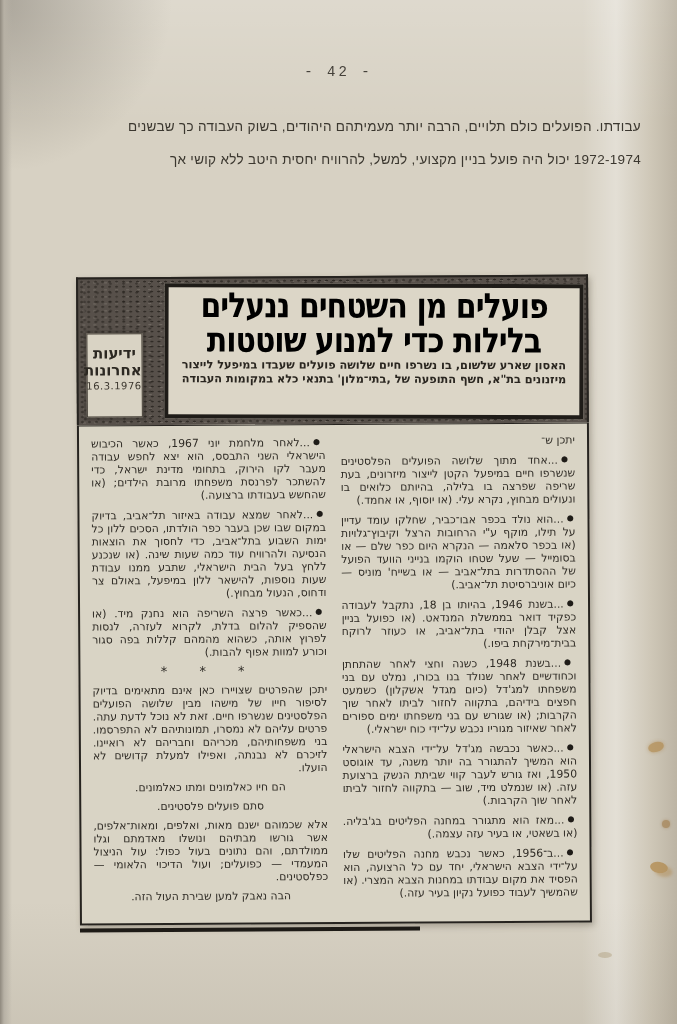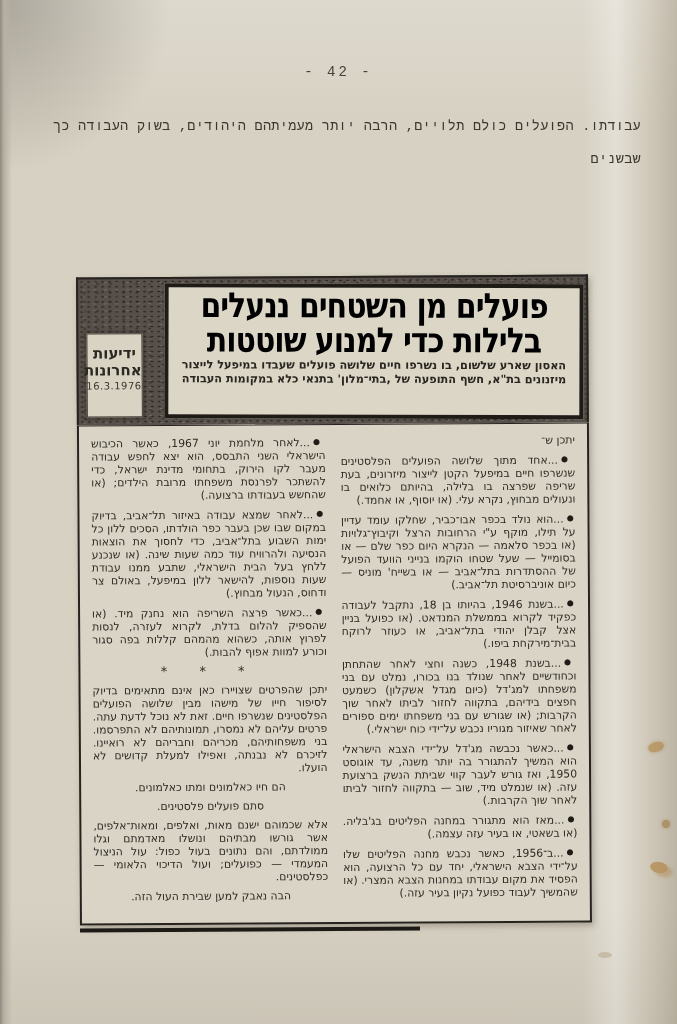--- a/index.html
+++ b/index.html
@@ -17,21 +17,21 @@
   }
   .page-number{
     position:absolute;top:64px;left:0;width:100%;
     text-align:center;
     font-family:Liberation Mono, monospace;
     font-size:14px;letter-spacing:3px;color:#45413a;
   }
   .intro{
     position:absolute;top:110px;right:36px;width:614px;
     direction:rtl;
-    font-family:Liberation Mono, monospace;
+    font-family:Liberation Sans, sans-serif;
     font-size:13.5px;line-height:33px;color:#3b372f;
     letter-spacing:.3px;
   }
   
   .clipping{
     position:absolute;left:78px;top:276px;width:512px;
     transform:rotate(-0.35deg);
     box-shadow:2px 3px 6px rgba(80,72,58,.35);
   }
   .clip-top{
@@ -93,20 +93,21 @@
   .stain-3{left:650px;top:862px;width:18px;height:11px;background:rgba(172,124,52,.6);box-shadow:5px 3px 3px rgba(172,124,52,.35);transform:rotate(10deg);}
   .stain-4{left:598px;top:952px;width:14px;height:6px;background:rgba(160,140,100,.35);}
 </style>
 </head>
 <body>
 
 <div class="page-number">- 42 -</div>
 
 <div class="intro">
   <div>עבודתו. הפועלים כולם תלויים, הרבה יותר מעמיתהם היהודים, בשוק העבודה כך שבשנים</div>
+  <div>1972-1974 יכול היה פועל בניין מקצועי, למשל, להרוויח יחסית היטב ללא קושי אך</div>
 </div>
 
 <div class="clipping">
 
   <div class="clip-top">
     <div class="headline-box">
       <div class="headline">
         <div>פועלים מן השטחים ננעלים</div>
         <div>בלילות כדי למנוע שוטטות</div>
       </div>
@@ -122,21 +123,21 @@
       </div>
       <div class="source-date">16.3.1976</div>
     </div>
   </div>
 
   <div class="clip-body">
     <div class="col">
       <p class="col-header">יתכן ש־</p>
       <p><span class="bul">●</span><span>...אחד מתוך שלושה הפועלים הפלסטינים שנשרפו חיים במיפעל הקטן לייצור מיזרונים, בעת שריפה שפרצה בו בלילה, בהיותם כלואים בו ונעולים מבחוץ, נקרא עלי. (או יוסוף, או אחמד.)</span></p>
       <p><span class="bul">●</span><span>...הוא נולד בכפר אבו־כביר, שחלקו עומד עדיין על תילו, מוקף ע"י הרחובות הרצל וקיבוץ־גלויות (או בכפר סלאמה — הנקרא היום כפר שלם — או בסומייל — שעל שטחו הוקמו בנייני הוועד הפועל של ההסתדרות בתל־אביב — או בשייח' מוניס — כיום אוניברסיטת תל־אביב.)</span></p>
-      <p><span class="bul">●</span><span>...בשנת 1946, בהיותו בן 18, נתקבל לעבודה כפקיד לקרוא בממשלת המנדאט. (או כפועל בניין אצל קבלן יהודי בתל־אביב, או כעוזר לרוקח בבית־מירקחת ביפו.)</span></p>
+      <p><span class="bul">●</span><span>...בשנת 1946, בהיותו בן 18, נתקבל לעבודה כפקיד דואר בממשלת המנדאט. (או כפועל בניין אצל קבלן יהודי בתל־אביב, או כעוזר לרוקח בבית־מירקחת ביפו.)</span></p>
       <p><span class="bul">●</span><span>...בשנת 1948, כשנה וחצי לאחר שהתחתן וכחודשיים לאחר שנולד בנו בכורו, נמלט עם בני משפחתו למג'דל (כיום מגדל אשקלון) כשמעט חפצים בידיהם, בתקווה לחזור לביתו לאחר שוך הקרבות; (או שגורש עם בני משפחתו ימים ספורים לאחר שאיזור מגוריו נכבש על־ידי כוח ישראלי.)</span></p>
       <p><span class="bul">●</span><span>...כאשר נכבשה מג'דל על־ידי הצבא הישראלי הוא המשיך להתגורר בה יותר משנה, עד אוגוסט 1950, ואז גורש לעבר קווי שביתת הנשק ברצועת עזה. (או שנמלט מיד, שוב — בתקווה לחזור לביתו לאחר שוך הקרבות.)</span></p>
       <p><span class="bul">●</span><span>...מאז הוא מתגורר במחנה הפליטים בג'בליה. (או בשאטי, או בעיר עזה עצמה.)</span></p>
       <p><span class="bul">●</span><span>...ב־1956, כאשר נכבש מחנה הפליטים שלו על־ידי הצבא הישראלי, יחד עם כל הרצועה, הוא הפסיד את מקום עבודתו במחנות הצבא המצרי. (או שהמשיך לעבוד כפועל נקיון בעיר עזה.)</span></p>
     </div>
     <div class="col">
       <p><span class="bul">●</span><span>...לאחר מלחמת יוני 1967, כאשר הכיבוש הישראלי השני התבסס, הוא יצא לחפש עבודה מעבר לקו הירוק, בתחומי מדינת ישראל, כדי להשתכר לפרנסת משפחתו מרובת הילדים; (או שהחשש בעבודתו ברצועה.)</span></p>
       <p><span class="bul">●</span><span>...לאחר שמצא עבודה באיזור תל־אביב, בדיוק במקום שבו שכן בעבר כפר הולדתו, הסכים ללון כל ימות השבוע בתל־אביב, כדי לחסוך את הוצאות הנסיעה ולהרוויח עוד כמה שעות שינה. (או שנכנע ללחץ בעל הבית הישראלי, שתבע ממנו עבודת שעות נוספות, להישאר ללון במיפעל, באולם צר ודחוס, הנעול מבחוץ.)</span></p>
       <p><span class="bul">●</span><span>...כאשר פרצה השריפה הוא נחנק מיד. (או שהספיק להלום בדלת, לקרוא לעזרה, לנסות לפרוץ אותה, כשהוא מהמהם קללות בפה סגור וכורע למוות אפוף להבות.)</span></p>
       <p class="stars">* * *</p>

